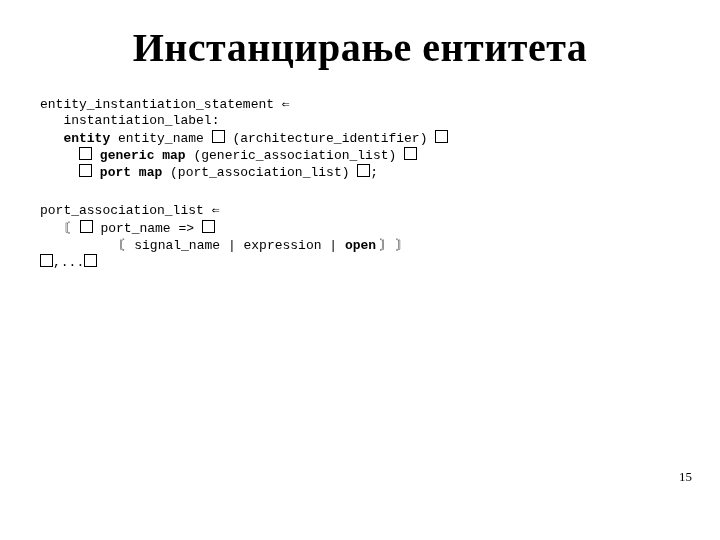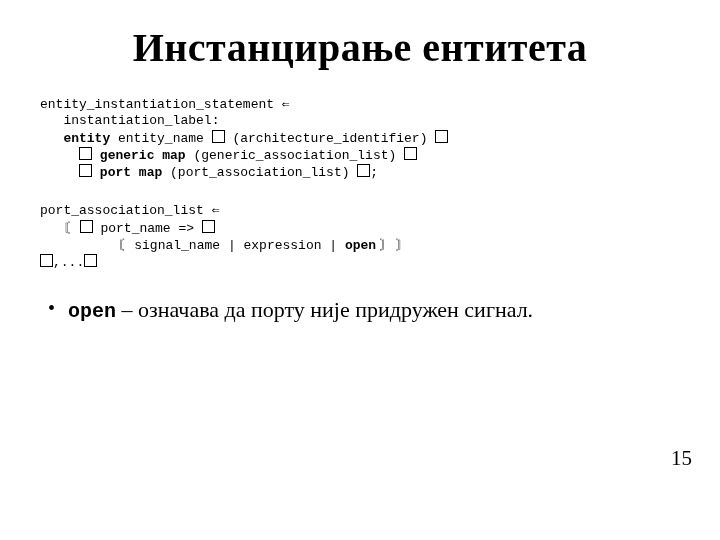--- a/index.html
+++ b/index.html
@@ -65,22 +65,22 @@
     font-size: 20px;
   }
   .mono-inline {
     font-family: "Courier New", Courier, monospace;
     font-weight: bold;
     font-size: 20px;
   }
   .pagenum {
     position: absolute;
     right: 28px;
-    bottom: 24px;
-    font-size: 21px;
+    bottom: 10px;
+    font-size: 13px;
   }
 </style>
 </head>
 <body>
 
 <div class="slide">
 
   <div class="title">Инстанцирање ентитета</div>
 
   <div class="code"><span>entity_instantiation_statement </span><span>⇐</span>
@@ -88,17 +88,16 @@
 <span>   </span><span class="b">entity</span><span> entity_name </span><span class="box"></span><span> (architecture_identifier) </span><span class="box"></span>
 <span>     </span><span class="box"></span><span> </span><span class="b">generic map</span><span> (generic_association_list) </span><span class="box"></span>
 <span>     </span><span class="box"></span><span> </span><span class="b">port map</span><span> (port_association_list) </span><span class="box"></span><span>;</span></div>
 
   <div class="code"><span>port_association_list </span><span>⇐</span>
 <span>   </span><span class="dparen">〘 </span><span class="box"></span><span> port_name =&gt; </span><span class="box"></span>
 <span>          </span><span class="dparen">〘 </span><span>signal_name | expression | </span><span class="b">open</span><span class="dparen"> 〙 〙</span>
 <span></span><span class="box"></span><span>,...</span><span class="box"></span></div>
 
   <ul class="bullets">
-    <li><span class="mono-inline">open</span><span> – означава да порту није придружен сигнал.</span></li>
   </ul>
 
   <div class="pagenum">15</div>
 </div>
 
 </body></html>

